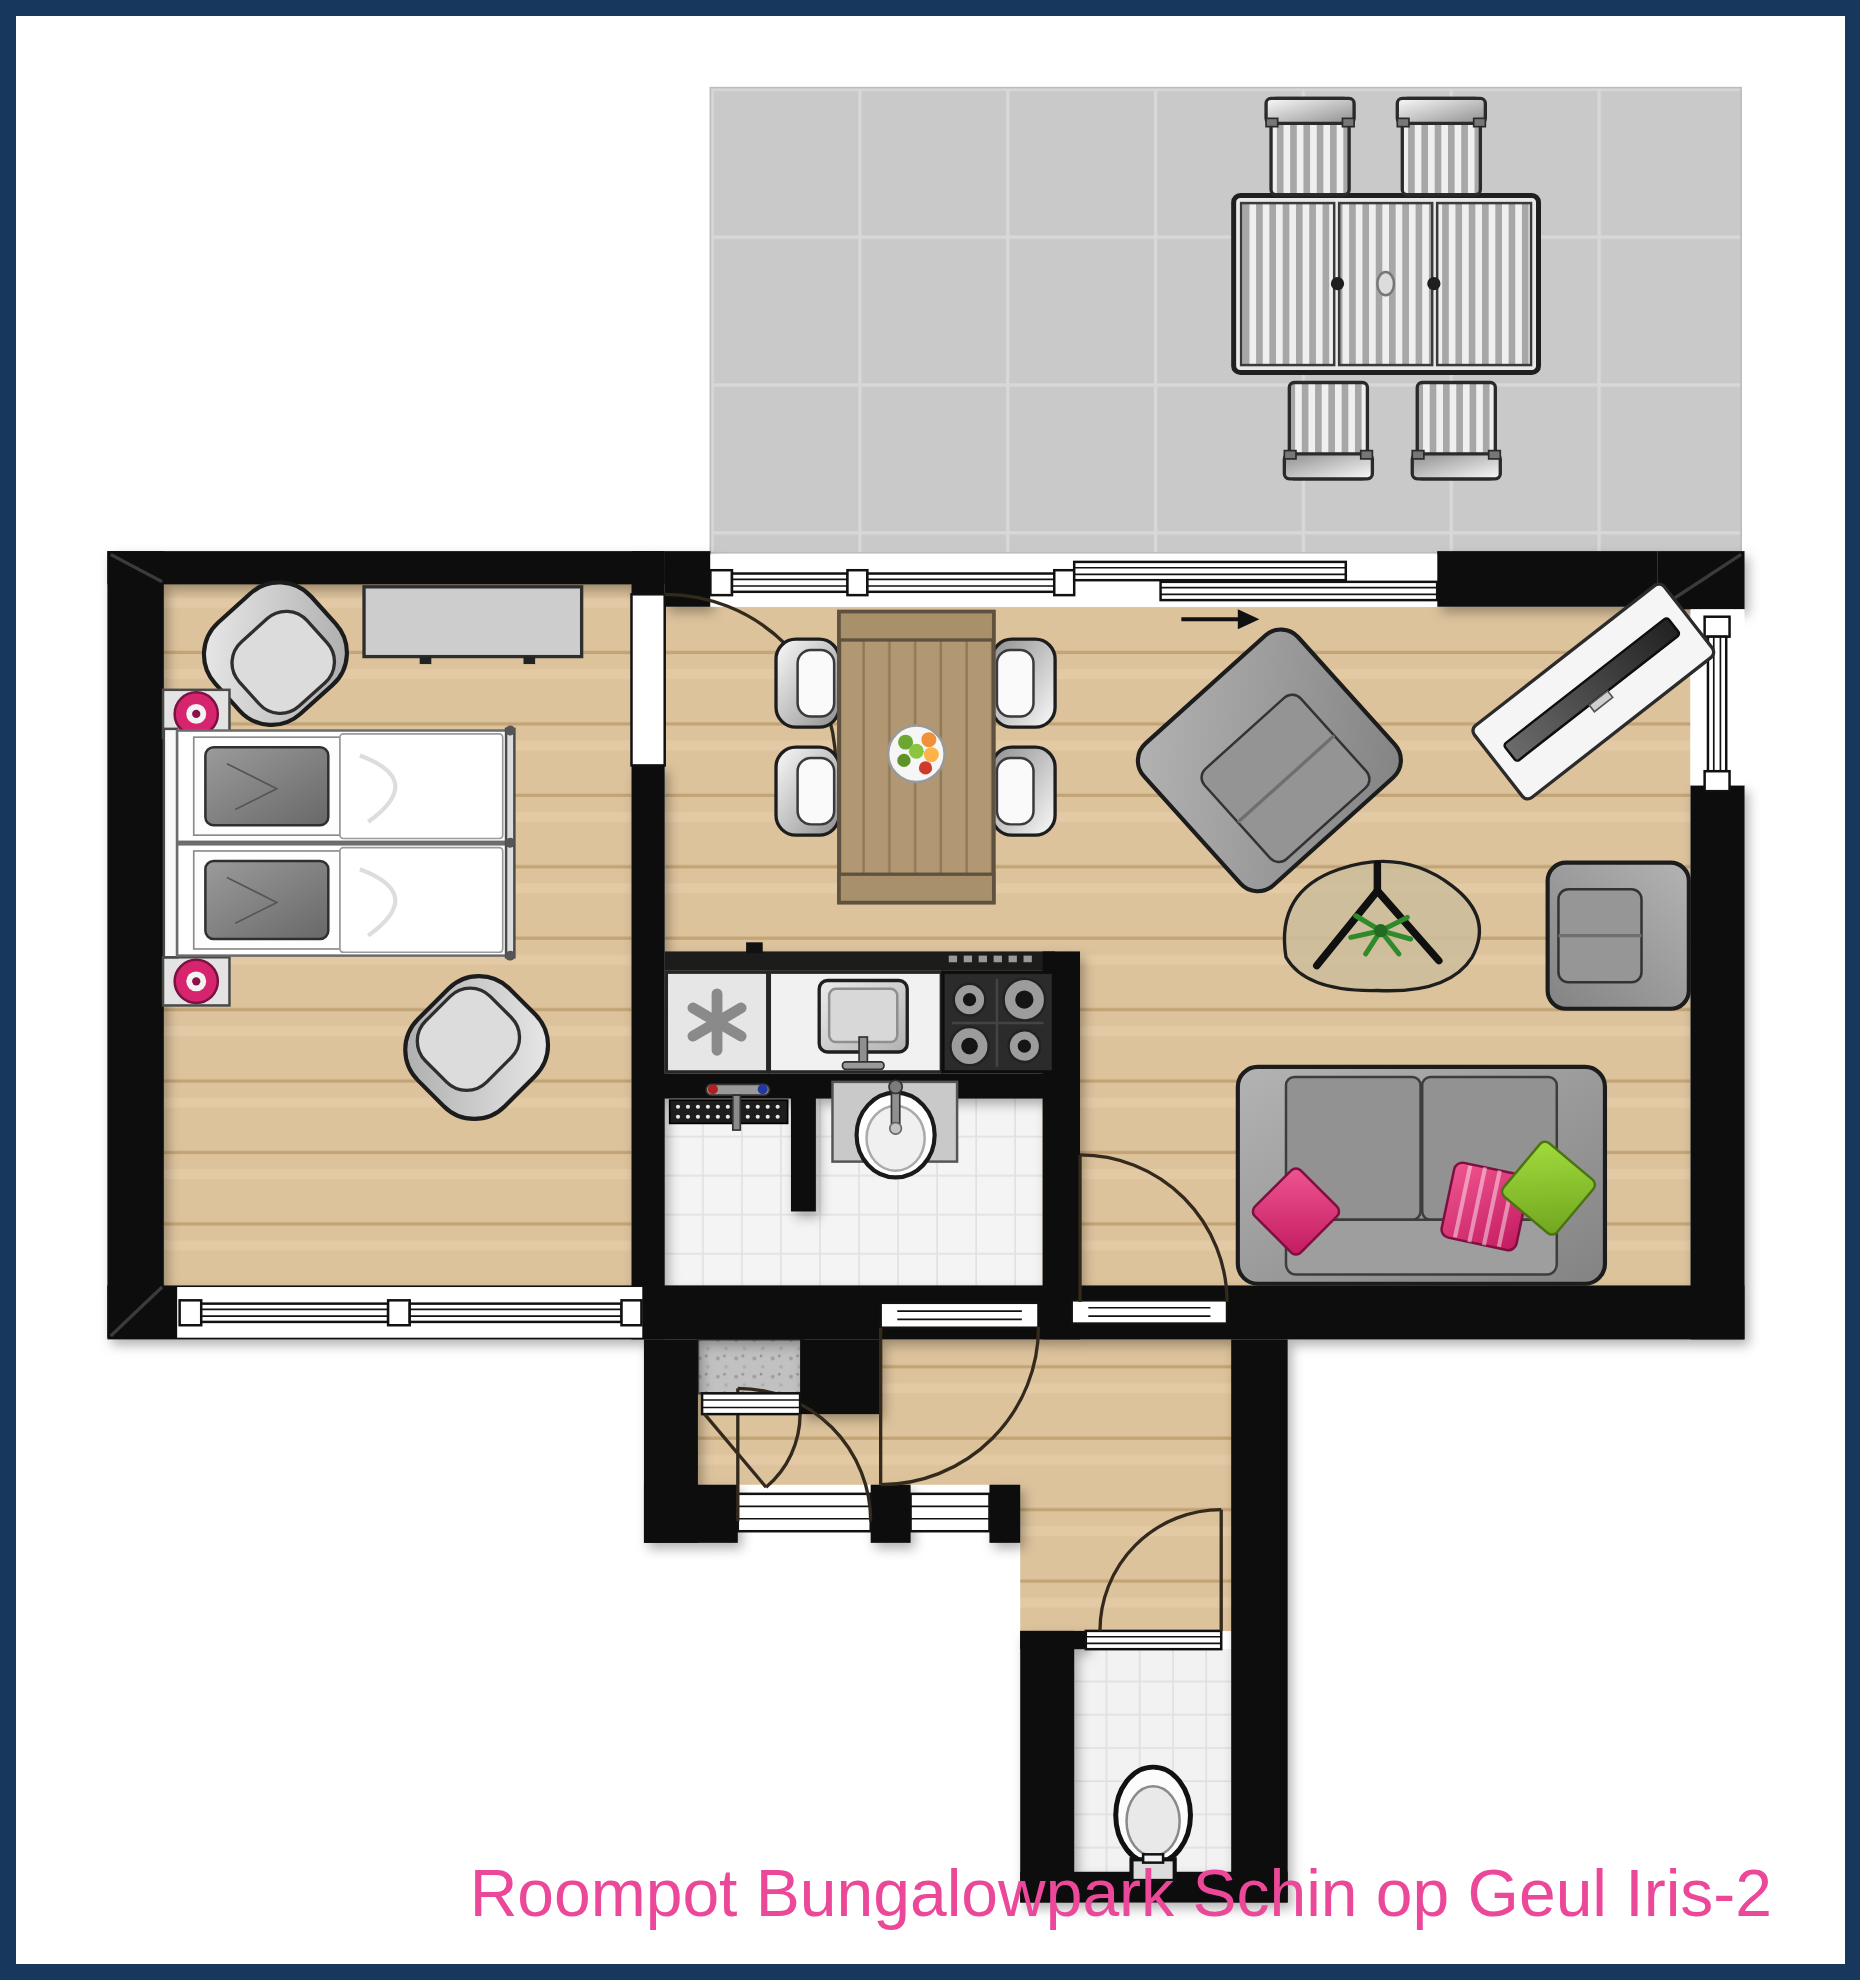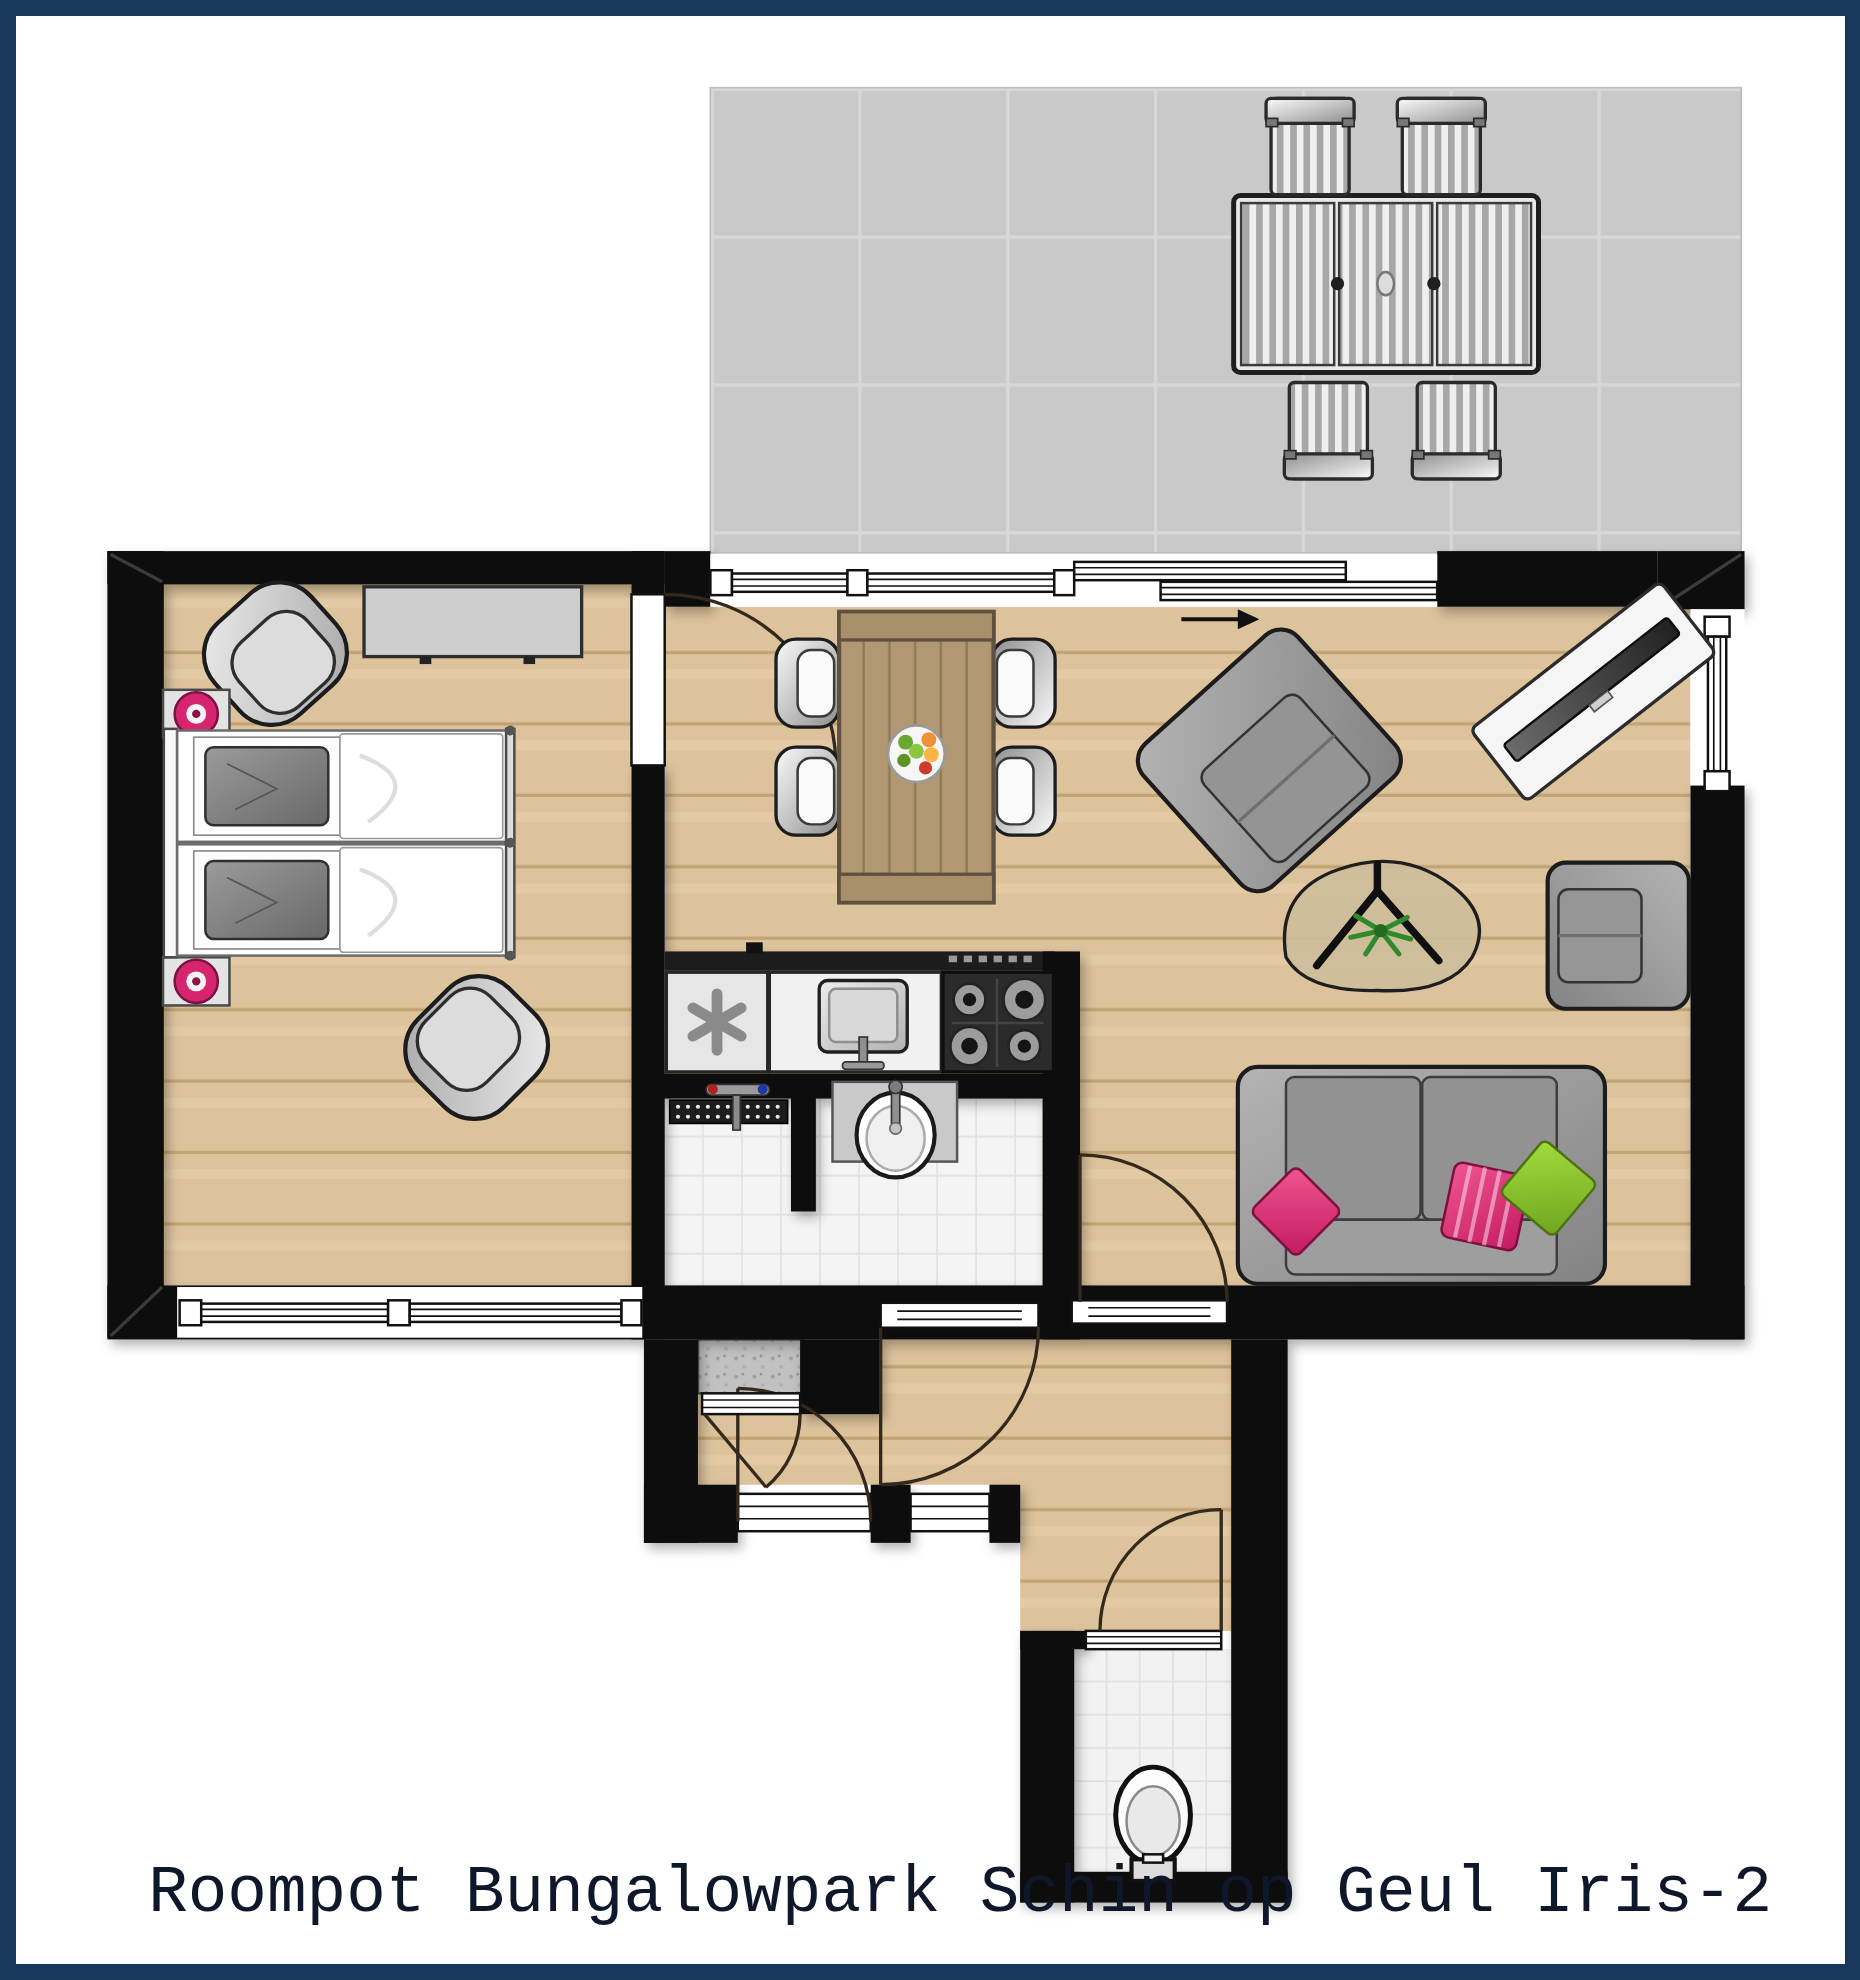--- a/index.html
+++ b/index.html
@@ -10,23 +10,23 @@
     background:#ffffff;
     border:16px solid #17375c;
     overflow:hidden;
     font-family:"Liberation Sans", sans-serif;
   }
   .plan-svg{position:absolute;left:0;top:0;width:1829px;height:1949px;}
   .caption{
     position:absolute;
     right:73px;
     bottom:33px;
-    font-family:Liberation Mono, monospace;
+    font-family:Liberation Sans, sans-serif;
     font-size:66px;
-    color:#0f172a;
+    color:#ec4899;
     letter-spacing:0px;
     white-space:nowrap;
   }
 </style>
 </head>
 <body>
 
 <div class="canvas">
 
 <svg class="plan-svg" viewBox="19 19 2202 2346" xmlns="http://www.w3.org/2000/svg">

